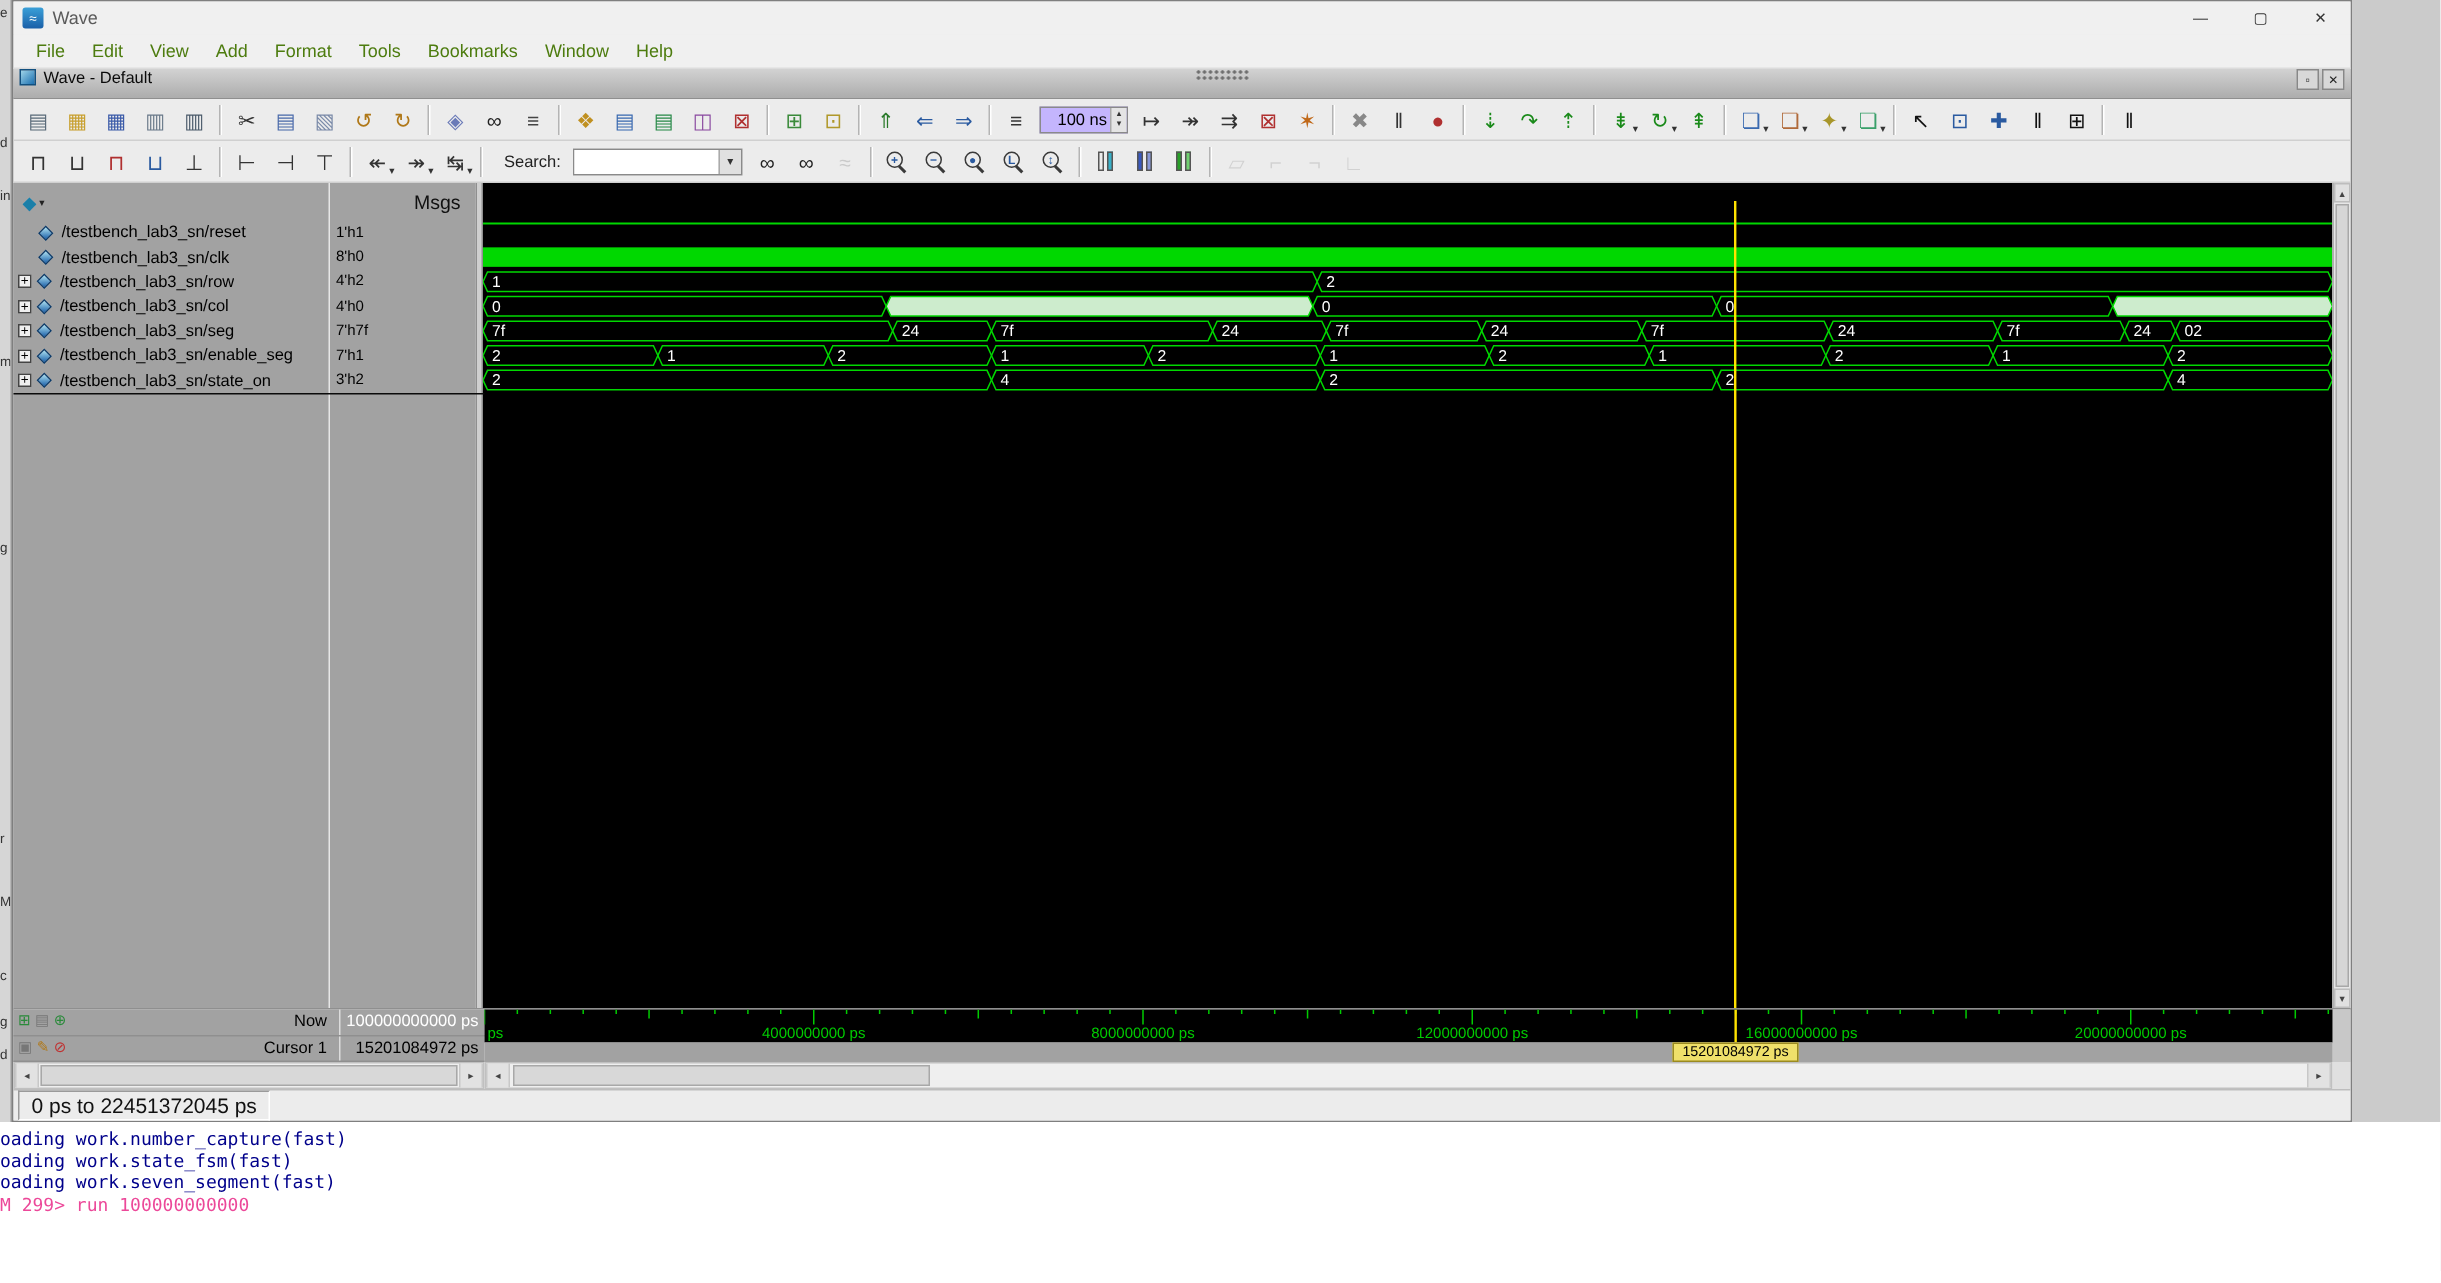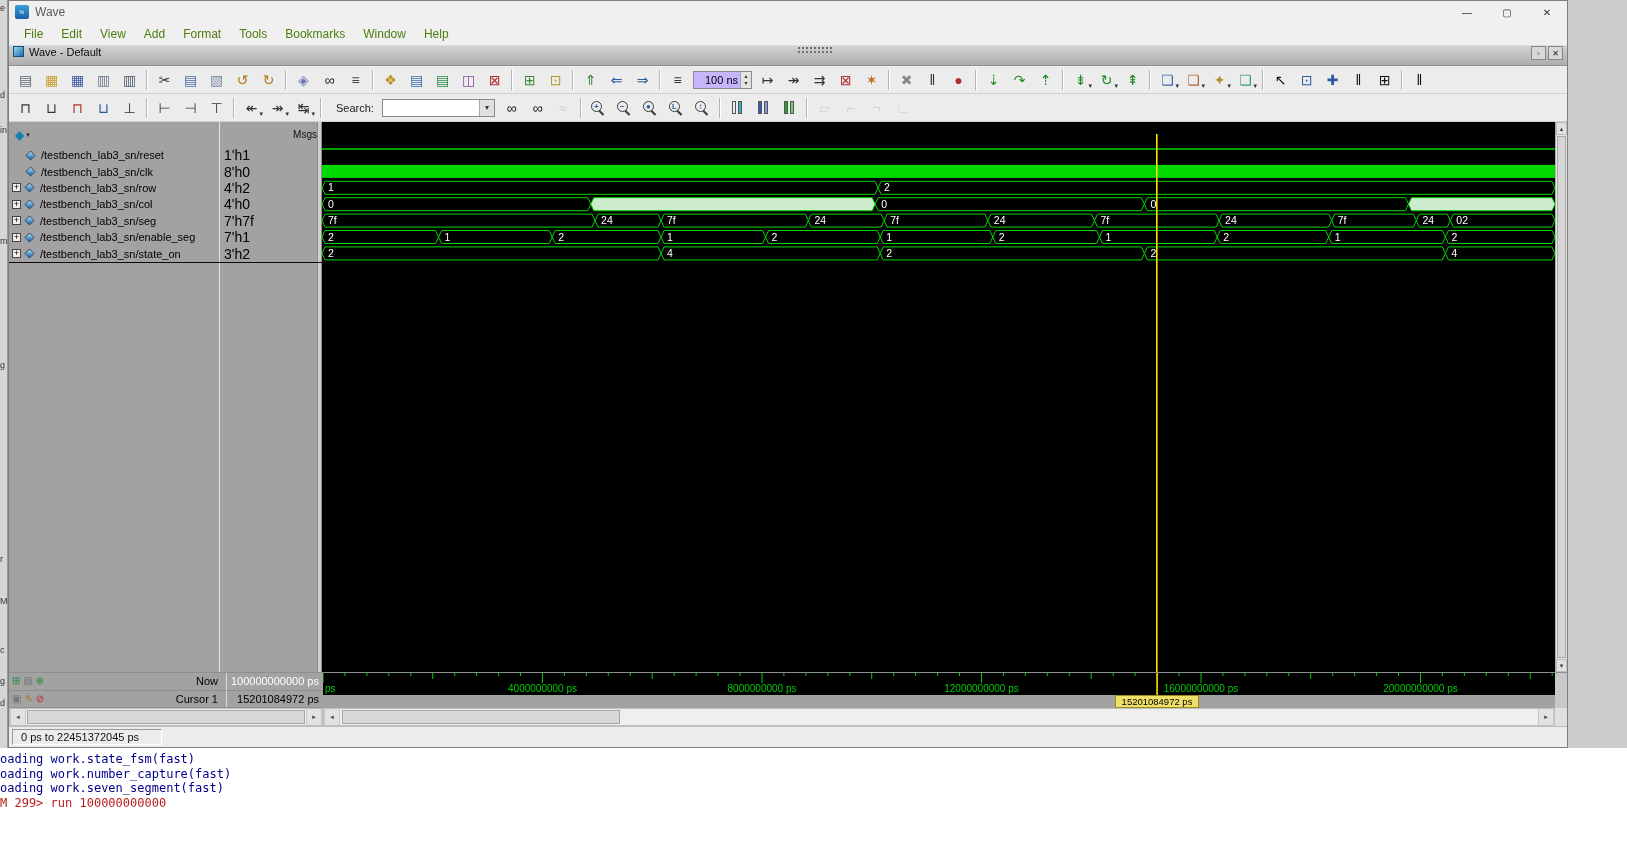--- a/index.html
+++ b/index.html
@@ -53,22 +53,22 @@
   #names{width:211px;flex:none;background:#a2a2a2;border-right:1px solid #e6e6e6;overflow:hidden}
   #names-head{height:25px;display:flex;align-items:center;padding-left:6px;gap:2px}
   .obj-icon{font-size:12px;background:linear-gradient(#7fd4ea,#1a6fb0);-webkit-background-clip:text;background-clip:text;color:#1a7fa8}
   .obj-caret{font-size:7px;color:#222}
   .sig-row{height:16.4px;display:flex;align-items:center;padding-left:3px;font-size:11px;color:#000;white-space:nowrap}
   .exp{width:9px;height:9px;flex:none;background:#efefef;border:1px solid #444;font-size:9px;line-height:7px;text-align:center;margin-right:2px}
   .exp-sp{width:12px;flex:none}
   .sig-icon{width:9px;height:9px;flex:none;background:linear-gradient(135deg,#aee2f2,#1a5fa8);border:1px solid #0a3a6a;transform:rotate(45deg) scale(.8);margin:0 6px 0 2px}
   .sig-name{overflow:hidden}
   #values{width:97px;flex:none;background:#a2a2a2}
-  #values-head{height:25px;font-size:10px;display:flex;align-items:center;justify-content:flex-end;color:#111}
-  .val-row{height:16.4px;font-size:14px;display:flex;align-items:center;padding-left:4px}
+  #values-head{height:25px;font-size:13px;display:flex;align-items:center;justify-content:flex-end;padding-right:10px;color:#111}
+  .val-row{height:16.4px;font-size:10px;display:flex;align-items:center;padding-left:4px}
   #splitter{width:5px;flex:none;background:#cfcfcf;border-left:1px solid #8f8f8f;border-right:1px solid #8f8f8f}
   #wavepanel{flex:1;background:#000;position:relative;overflow:hidden}
   #insert-line{position:absolute;left:0;top:140px;width:314px;height:1px;background:#0a0a0a;pointer-events:none}
   #vscroll{width:12px;flex:none;background:#e6e6e6;border-left:1px solid #b0b0b0;position:relative}
   .vsb-btn{position:absolute;left:0;width:100%;height:13px;display:flex;align-items:center;justify-content:center;font-size:7px;color:#444;background:#e0e0e0;border:1px solid #bdbdbd}
   #vsb-up{top:0}#vsb-dn{bottom:0}
   #vsb-thumb{position:absolute;left:1px;right:1px;top:14px;bottom:14px;background:#d6d6d6;border:1px solid #a8a8a8}
   
   #footer{height:36px;flex:none;display:flex;border-top:1px solid #8f8f8f}
   #footer-left{width:314px;flex:none;background:#a2a2a2;display:flex;flex-direction:column}
@@ -87,21 +87,21 @@
   #scrollrow{height:18px;flex:none;display:flex}
   .hsb{display:flex;background:#efefef;border:1px solid #c0c0c0}
   #hsb-left{width:314px;flex:none}
   #hsb-right{flex:1;min-width:0}
   .sb-btn{width:16px;flex:none;display:flex;align-items:center;justify-content:center;font-size:7px;color:#444;background:#e2e2e2;border-left:1px solid #c8c8c8;border-right:1px solid #c8c8c8}
   .sb-track{flex:1;position:relative}
   .sb-thumb{position:absolute;top:1px;bottom:1px;background:#d8d8d8;border:1px solid #a8a8a8}
   #scroll-corner{width:12px;flex:none;background:#e0e0e0}
   
   #statusbar{height:21px;flex:none;background:#ececec;border-top:1px solid #bdbdbd;display:flex;align-items:center;padding:0 3px}
-  #status-cell{border:1px solid;border-color:#9a9a9a #fff #fff #9a9a9a;font-size:11px;padding:1px 8px;min-width:150px;color:#111}
+  #status-cell{border:1px solid;border-color:#9a9a9a #fff #fff #9a9a9a;font-size:14px;padding:1px 8px;min-width:150px;color:#111}
   
   #transcript{position:absolute;left:0;top:748px;width:1627px;height:107px;background:#fff;
               font-family:"DejaVu Sans Mono",monospace;font-size:12px;padding-top:4px;z-index:0}
   .tline{line-height:14.6px;white-space:pre}
 </style>
 </head>
 <body>
 
 <div id="left-strip">
     <span class="lg" style="top:3px">e</span>
@@ -697,17 +697,17 @@
     <div id="scroll-corner"></div>
   </div>
 
   <div id="statusbar">
     <span id="status-cell">0 ps to 22451372045 ps</span>
   </div>
 
 </div>
 
 <div id="transcript">
+    <div class="tline" style="color:#00008b">oading work.number_capture(fast)</div>
     <div class="tline" style="color:#00008b">oading work.state_fsm(fast)</div>
-    <div class="tline" style="color:#00008b">oading work.number_capture(fast)</div>
     <div class="tline" style="color:#00008b">oading work.seven_segment(fast)</div>
-    <div class="tline" style="color:#b91c1c">M 299&gt; run 100000000000</div>
+    <div class="tline" style="color:#ec4899">M 299&gt; run 100000000000</div>
   </div>
 
 </body></html>

